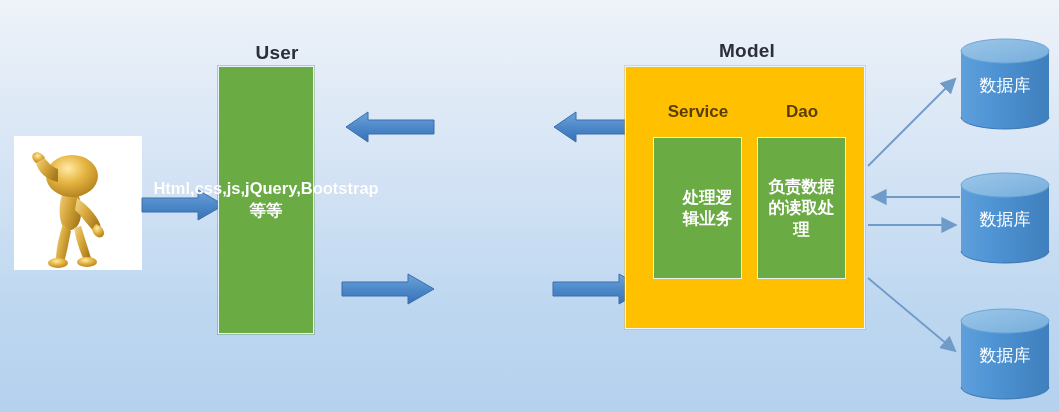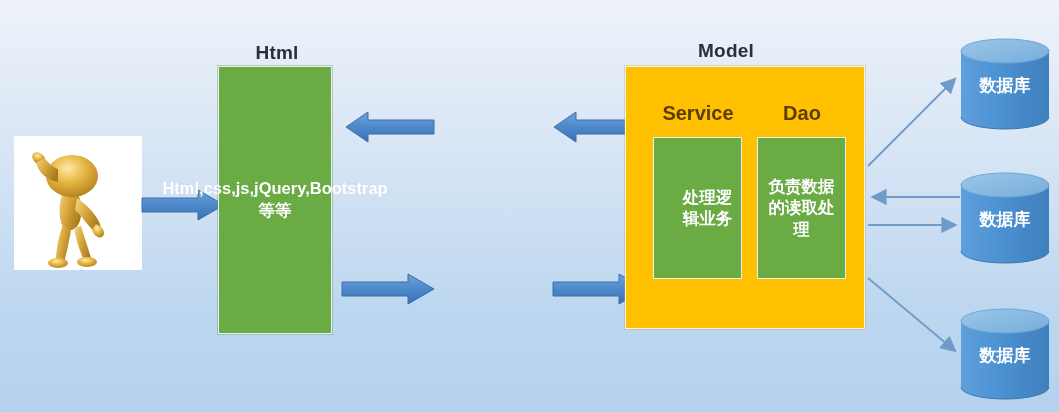--- a/index.html
+++ b/index.html
@@ -61,21 +61,21 @@
     font-size: 16.5px;
     line-height: 1.28;
     font-weight: 600;
     padding: 0 4px;
     text-shadow: 0 0 1px rgba(0,0,0,0.08);
   }
   .box-text.tall { line-height: 1.32; }
   .sub-caption {
     position: absolute;
     color: #5a3d00;
-    font-size: 20px;
+    font-size: 17px;
     font-weight: 600;
     text-align: center;
     white-space: nowrap;
   }
 
   
   .user-pic {
     position: absolute;
     background: #ffffff;
     overflow: hidden;
@@ -87,21 +87,21 @@
   }
   .db .db-label {
     position: absolute;
     left: 0;
     right: 0;
     top: 50%;
     transform: translateY(-45%);
     text-align: center;
     color: #ffffff;
     font-size: 17px;
-    font-weight: 700;
+    font-weight: 400;
     pointer-events: none;
   }
 
   
   .arrow-svg { position: absolute; }
   .thin-svg  { position: absolute; }
 </style>
 </head>
 <body>
 
@@ -146,23 +146,23 @@
     <defs>
       <linearGradient id="blkArrR1" x1="0%" y1="0%" x2="0%" y2="100%">
         <stop offset="0%" stop-color="#6fa3da"></stop>
         <stop offset="55%" stop-color="#4a86c8"></stop>
         <stop offset="100%" stop-color="#3a72b4"></stop>
       </linearGradient>
     </defs>
     <path d="M2 10 L58 10 L58 2 L84 17 L58 32 L58 24 L2 24 Z" fill="url(#blkArrR1)" stroke="#3a6fa8" stroke-width="1"></path>
   </svg>
 
-  <div class="caption" style="left:218px; top:42px; width:118px;">Html</div>
-
-  <div class="box box-view" style="left:218px; top:66px; width:114px; height:268px;">
+  <div class="caption" style="left:218px; top:42px; width:118px;">User</div>
+
+  <div class="box box-view" style="left:218px; top:66px; width:96px; height:268px;">
     <div class="box-text tall">Html,css,js,jQuery,Bootstrap等等</div>
   </div>
 
   <svg class="arrow-svg" style="left:340px; top:272px;" width="96" height="34" viewBox="0 0 96 34">
     <defs>
       <linearGradient id="blkArrR2" x1="0%" y1="0%" x2="0%" y2="100%">
         <stop offset="0%" stop-color="#6fa3da"></stop>
         <stop offset="55%" stop-color="#4a86c8"></stop>
         <stop offset="100%" stop-color="#3a72b4"></stop>
       </linearGradient>
@@ -198,21 +198,21 @@
     <defs>
       <linearGradient id="blkArrL2" x1="0%" y1="0%" x2="0%" y2="100%">
         <stop offset="0%" stop-color="#6fa3da"></stop>
         <stop offset="55%" stop-color="#4a86c8"></stop>
         <stop offset="100%" stop-color="#3a72b4"></stop>
       </linearGradient>
     </defs>
     <path d="M90 10 L24 10 L24 2 L2 17 L24 32 L24 24 L90 24 Z" fill="url(#blkArrL2)" stroke="#3a6fa8" stroke-width="1"></path>
   </svg>
 
-  <div class="caption" style="left:606px; top:40px; width:240px;">Model</div>
+  <div class="caption" style="left:627px; top:40px; width:240px;">Model</div>
 
   <div class="box box-model" style="left:625px; top:66px; width:240px; height:263px;"></div>
 
   <div class="sub-caption" style="left:653px; top:102px; width:90px;">Service</div>
   <div class="box box-inner" style="left:653px; top:137px; width:89px; height:142px;padding-left:20px;">
     <div class="box-text">处理逻辑业务</div>
   </div>
 
   <div class="sub-caption" style="left:757px; top:102px; width:90px;">Dao</div>
   <div class="box box-inner" style="left:757px; top:137px; width:89px; height:142px;">

